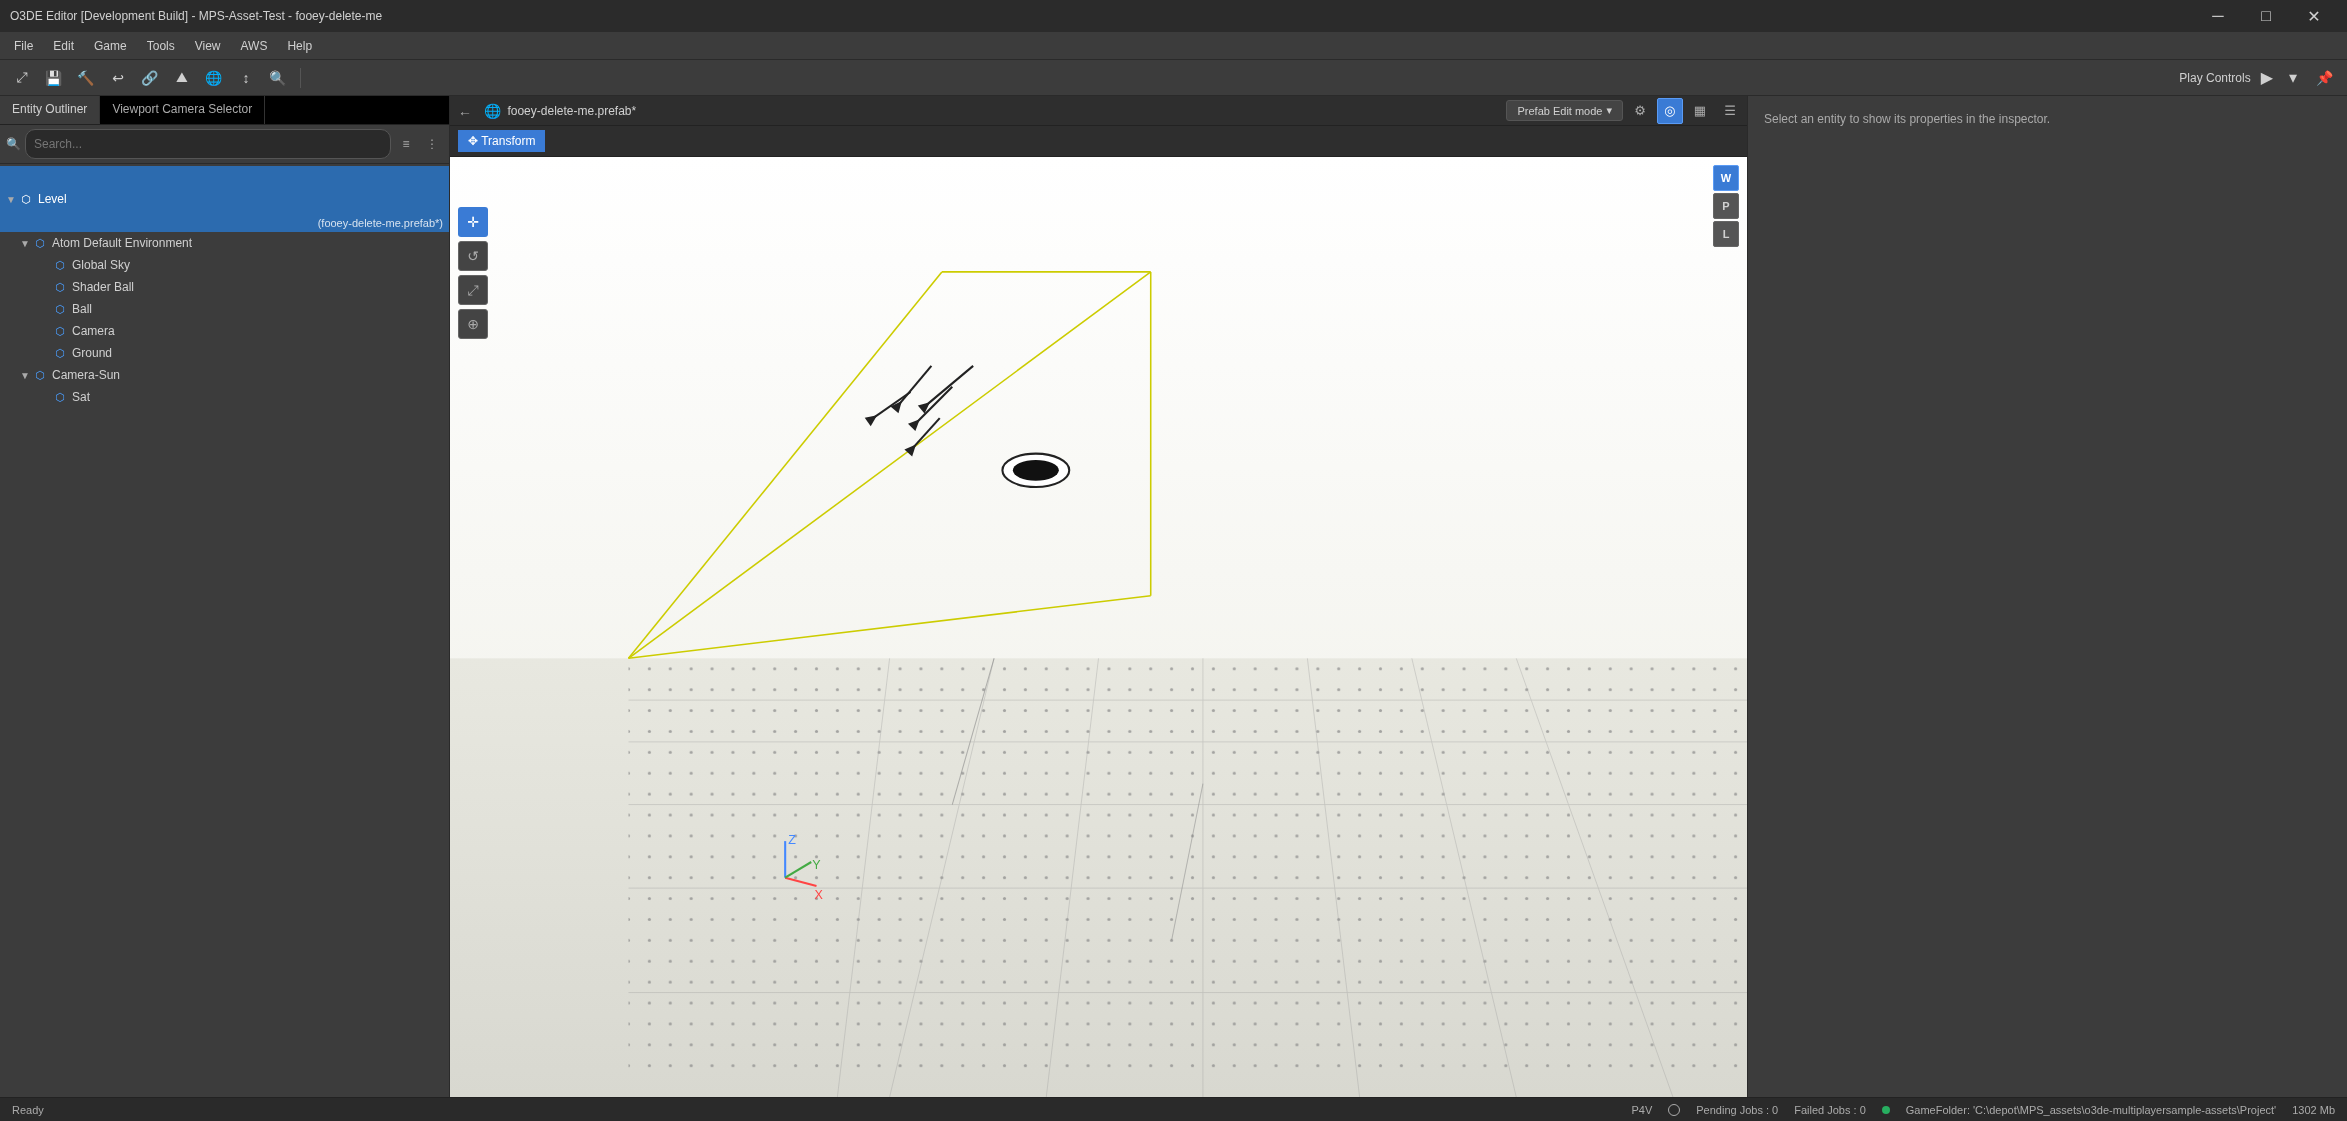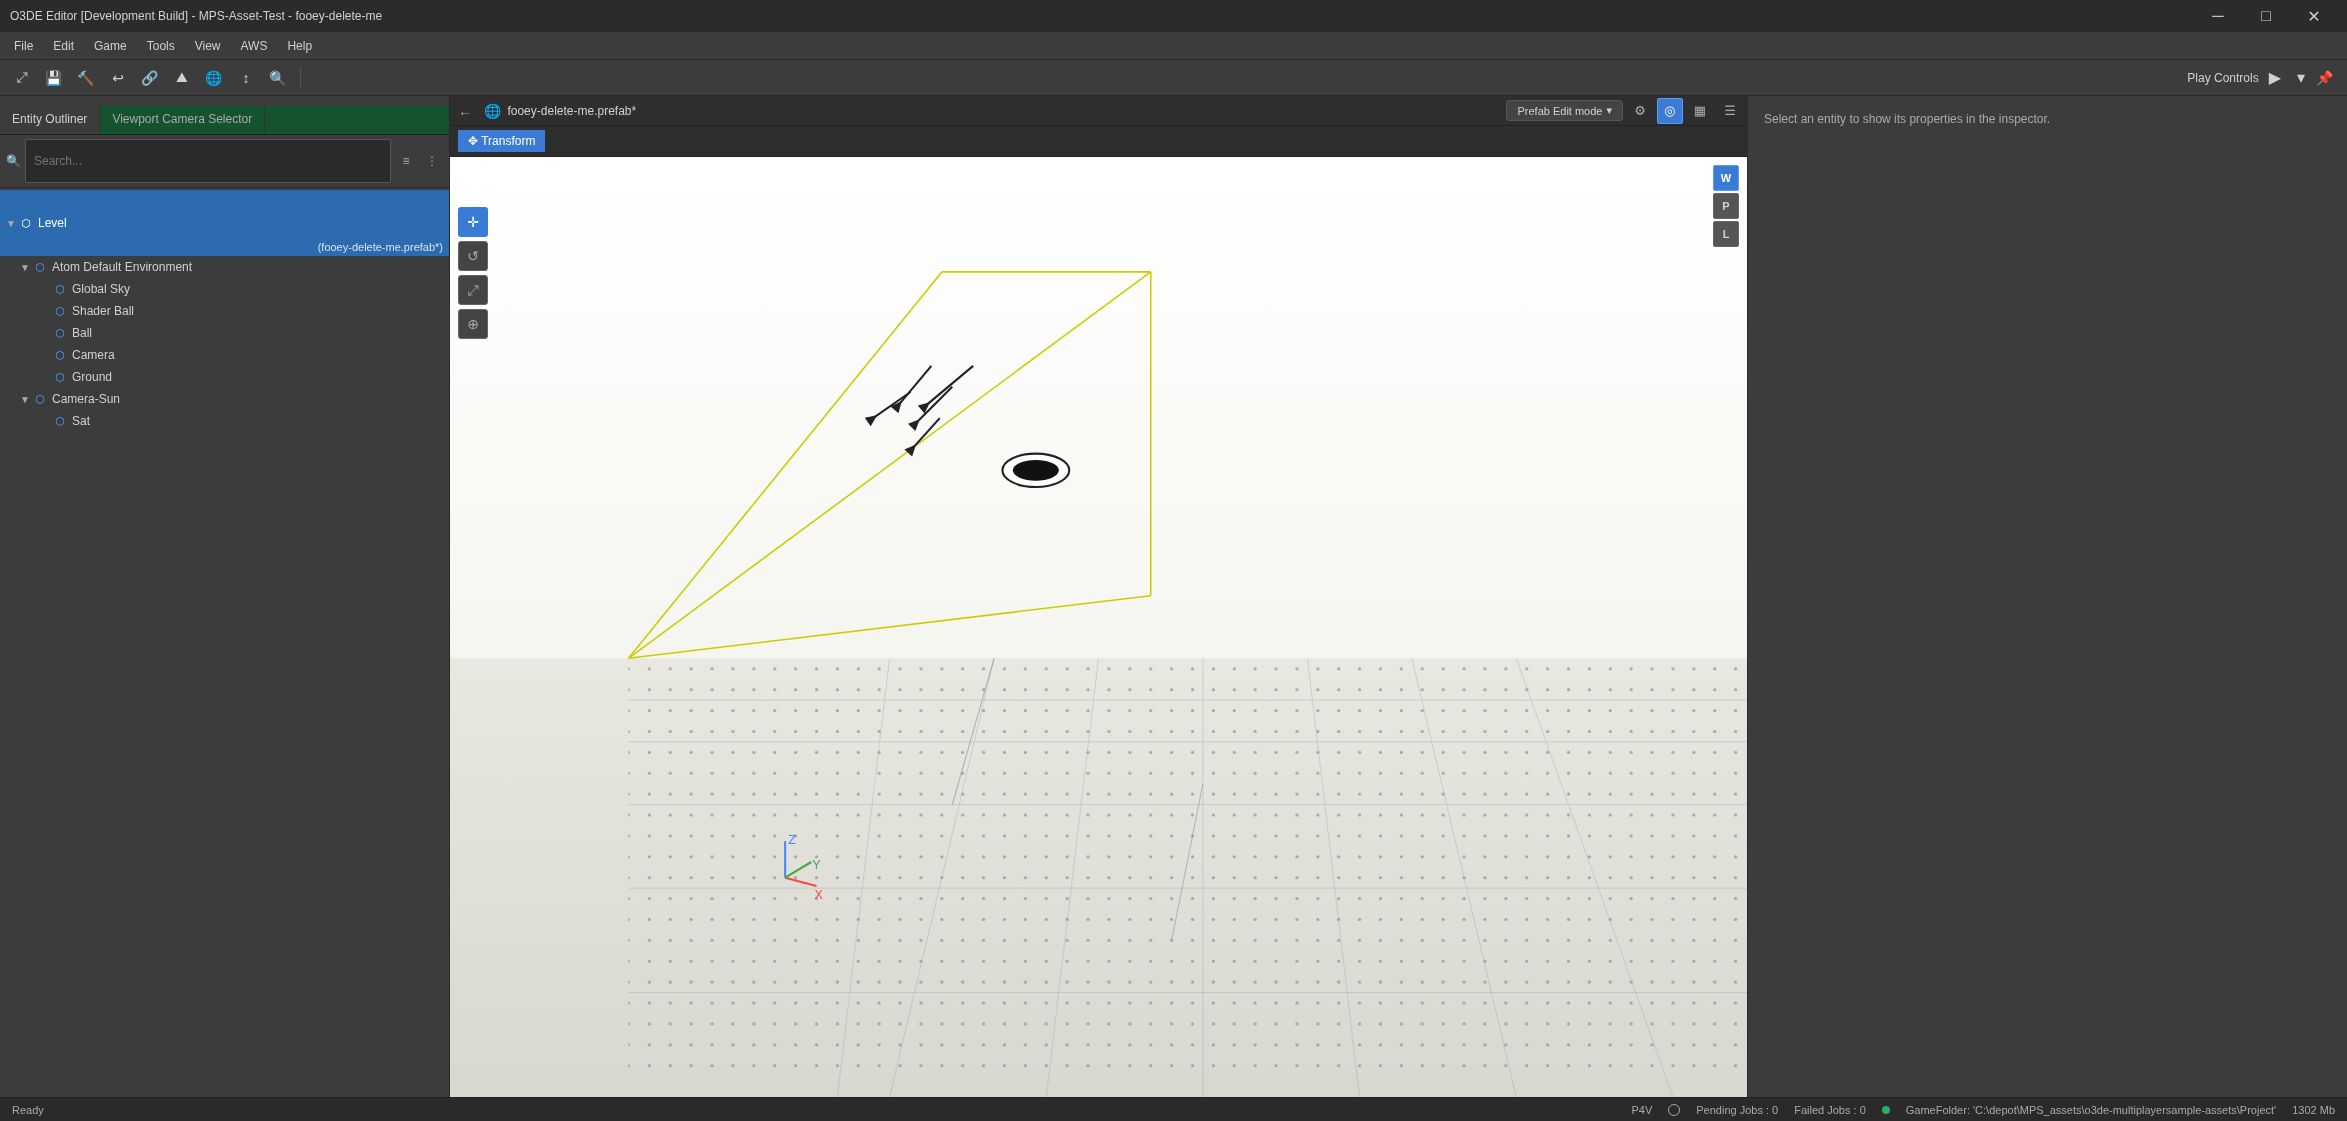--- a/index.html
+++ b/index.html
@@ -74,20 +74,21 @@
       justify-content: space-between;
     }
     #toolbar-left {
       display: flex;
       align-items: center;
       gap: 4px;
     }
     #toolbar-right {
       display: flex;
       align-items: center;
+      gap: 8px;
     }
     .tool-btn {
       width: 28px;
       height: 28px;
       background: transparent;
       border: 1px solid transparent;
       color: #d0d0d0;
       font-size: 14px;
       cursor: pointer;
       display: flex;
@@ -128,23 +129,22 @@
     #left-panel {
       width: 450px;
       background: #3c3c3c;
       border-right: 1px solid #2a2a2a;
       display: flex;
       flex-direction: column;
       flex-shrink: 0;
     }
     #left-tabs {
       display: flex;
-      background: #14532d;
+      background: #000000;
       border-bottom: 1px solid #222;
-      margin-top: 10px;
     }
     .left-tab {
       padding: 6px 12px;
       font-size: 12px;
       cursor: pointer;
       color: #aaa;
       border-right: 1px solid #333;
     }
     .left-tab.active {
       color: #d0d0d0;
@@ -156,23 +156,23 @@
       align-items: center;
       padding: 4px 6px;
       background: #3c3c3c;
       border-bottom: 1px solid #2a2a2a;
       gap: 4px;
     }
     #search-box {
       flex: 1;
       background: #2a2a2a;
       border: 1px solid #555;
-      border-radius: 2px;
-      color: #d0d0d0;
-      padding: 14px 8px;
+      border-radius: 10px;
+      color: #d0d0d0;
+      padding: 7px 8px;
       font-size: 12px;
       outline: none;
     }
     .icon-btn {
       width: 22px;
       height: 22px;
       background: transparent;
       border: none;
       color: #aaa;
       font-size: 12px;

